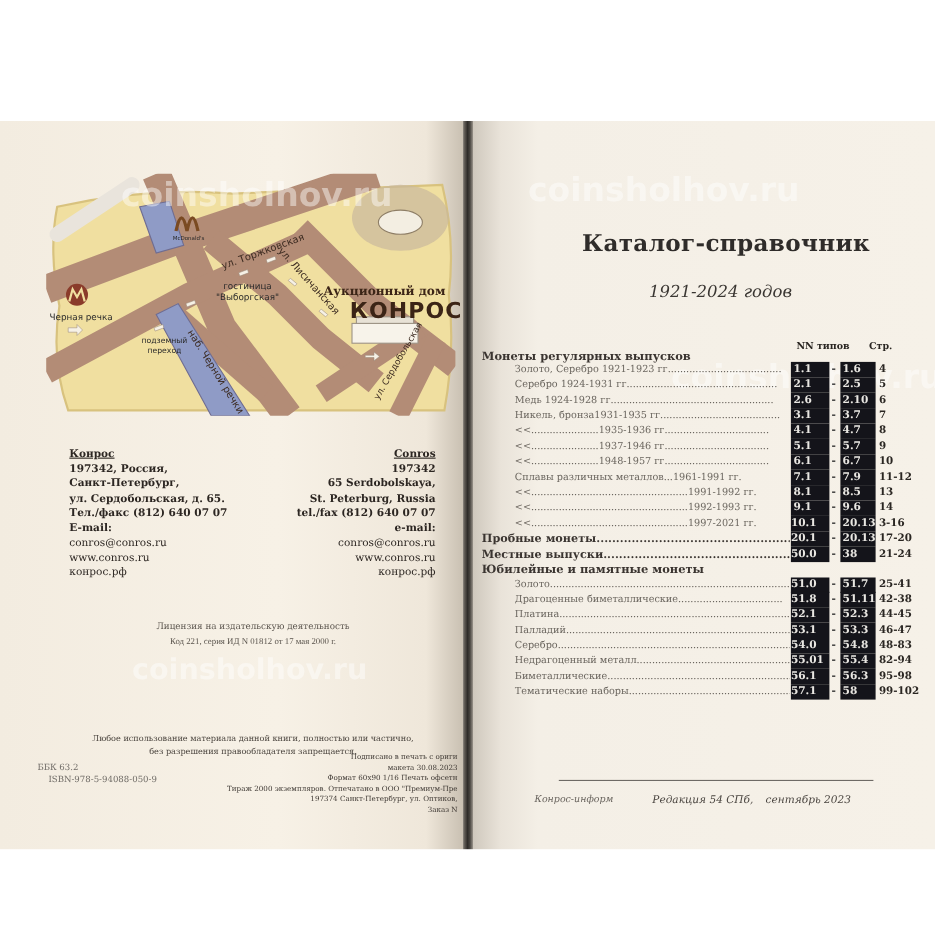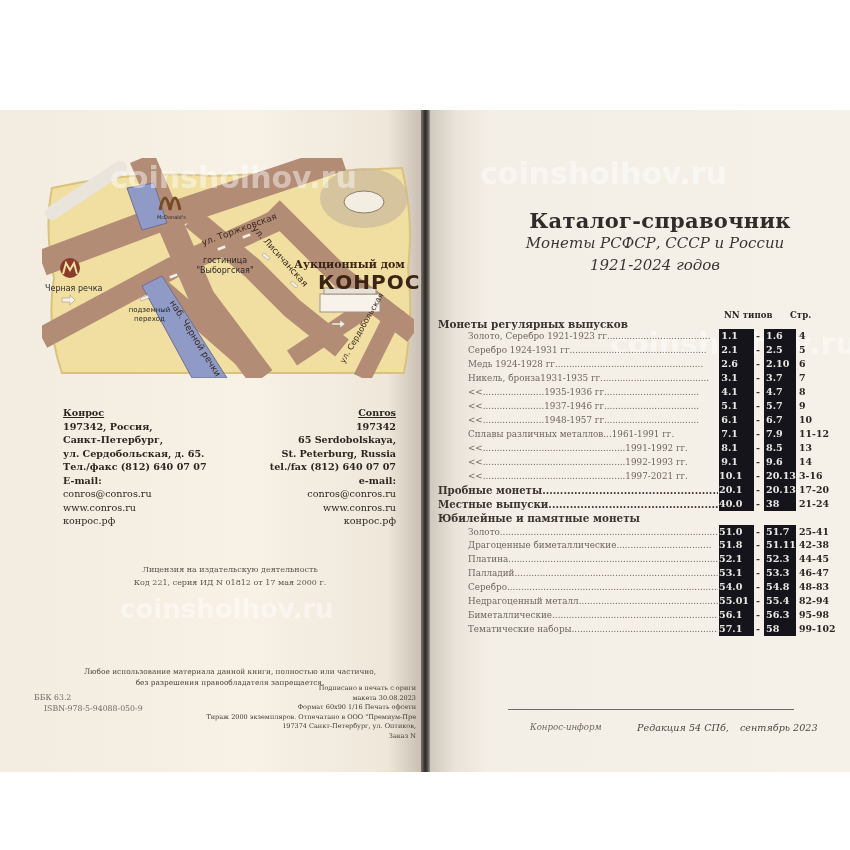--- a/index.html
+++ b/index.html
@@ -46,21 +46,21 @@
   .row .label { position:absolute; white-space:nowrap; overflow:hidden; font-size:8.8px; color:#6b665f; line-height:14px; }
   .row .label.section { font-weight:bold; font-size:10.4px; color:#3a3430; }
   .row .label.section-plain { font-weight:bold; font-size:10.2px; color:#3a3430; }
   .box { position:absolute; top:0; height:14px; background:#14141a; color:#e9e7e2; font-weight:bold;
          font-size:9.6px; line-height:14px; }
   .box.from { left:289px; width:35px; text-align:right; padding-right:16px; box-sizing:border-box; }
   .box.to { left:334px; width:32px; text-align:left; padding-left:2px; box-sizing:border-box; }
   .dash { position:absolute; left:326px; top:0; font-size:9.6px; font-weight:bold; line-height:14px; color:#333; }
   .pg { position:absolute; left:369px; top:0; font-size:9.4px; font-weight:bold; line-height:14px; color:#2a2622; white-space:nowrap; }
   .rule { position:absolute; left:78px; top:599px; width:286px; height:1px; background:#6e6a65; }
-  .footer { position:absolute; top:612px; font-family:"DejaVu Serif", serif; font-style:italic; font-size:9.6px; color:#4a4540; white-space:nowrap;margin-left:44px; }
+  .footer { position:absolute; top:612px; font-family:"DejaVu Serif", serif; font-style:italic; font-size:9.6px; color:#4a4540; white-space:nowrap; }
   .watermark { position:absolute; font-family:"DejaVu Sans", sans-serif; font-weight:bold; font-size:30px;
                color:rgba(255,255,255,0.45); pointer-events:none; white-space:nowrap; }
 </style>
 </head>
 <body>
 
 <div class="spread">
 
   <div class="page-left">
 
@@ -139,21 +139,21 @@
       <div>65 Serdobolskaya,</div>
       <div>St. Peterburg, Russia</div>
       <div>tel./fax (812) 640 07 07</div>
       <div>e-mail:</div>
       <div class="light">conros@conros.ru</div>
       <div class="light">www.conros.ru</div>
       <div class="light">конрос.рф</div>
     </div>
 
     <div class="pub" style="top:455px;">Лицензия на издательскую деятельность</div>
-    <div class="pub" style="top:468px;">Код 221, серия ИД  N  01812 от 17 мая 2000 г.</div>
+    <div class="pub" style="top:468px;font-family:Liberation Serif, serif;">Код 221, серия ИД  N  01812 от 17 мая 2000 г.</div>
 
 
     <div class="notice" style="top:556px;">Любое использование материала данной книги, полностью или частично,</div>
     <div class="notice" style="top:567px;">без разрешения правообладателя запрещается.</div>
 
     <div class="bbk">
       <div>ББК 63.2</div>
       <div style="margin-left:10px;">ISBN-978-5-94088-050-9</div>
     </div>
 
@@ -170,21 +170,20 @@
     <div class="watermark" style="left:120px;top:484px;font-size:26px;">coinsholhov.ru</div>
   </div>
 
   <div class="gutter"></div>
 
   <div class="page-right">
     <div class="watermark" style="left:50px;top:46px;">coinsholhov.ru</div>
     <div class="watermark" style="left:180px;top:216px;">coinsholhov.ru</div>
 
     <div class="title">Каталог-справочник</div>
-    <div class="subtitle" style="top:124px;">Монеты РСФСР,  СССР и России</div>
     <div class="subtitle" style="top:146px;">1921-2024 годов</div>
 
     <div class="toc-head" style="left:294px;">NN типов</div>
     <div class="toc-head" style="left:360px;">Стр.</div>
 
     <div class="toc" id="toc">
         <div class="row" style="top: 207px;">
           <span class="label section" style="left: 8px; width: 260px;">Монеты регулярных выпусков</span>
         </div>
         <div class="row" style="top: 219px;">
@@ -266,21 +265,21 @@
         </div>
         <div class="row" style="top: 373px;">
           <span class="label section-plain" style="left: 8px; width: 280px;">Пробные монеты.......................................................</span>
           <span class="box from">20.1</span>
           <span class="dash">-</span>
           <span class="box to">20.13</span>
           <span class="pg">17-20</span>
         </div>
         <div class="row" style="top: 387px;">
           <span class="label section-plain" style="left: 8px; width: 280px;">Местные выпуски.....................................................</span>
-          <span class="box from">40.0</span>
+          <span class="box from">50.0</span>
           <span class="dash">-</span>
           <span class="box to">38</span>
           <span class="pg">21-24</span>
         </div>
         <div class="row" style="top: 401px;">
           <span class="label section" style="left: 8px; width: 260px;">Юбилейные и памятные монеты</span>
         </div>
         <div class="row" style="top: 415px;">
           <span class="label" style="left: 38px; width: 250px;">Золото...................................................................................</span>
           <span class="box from">51.0</span>

